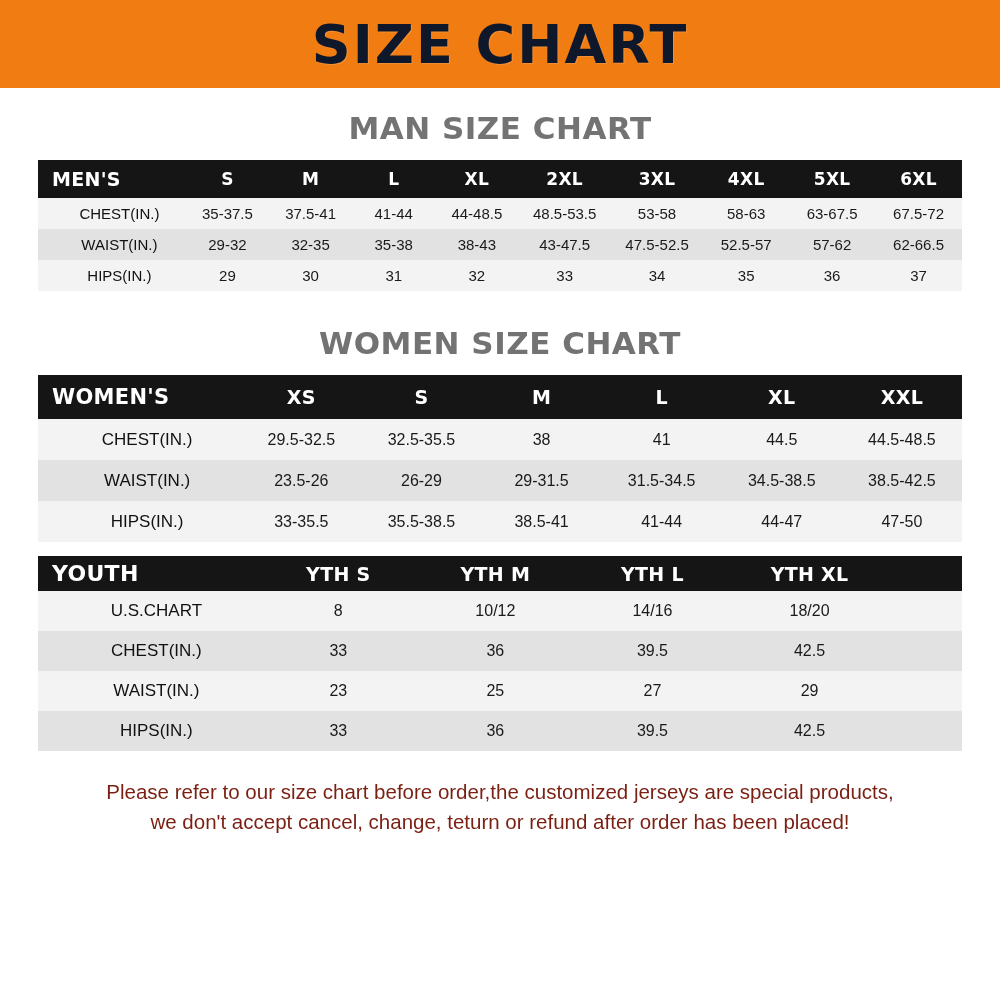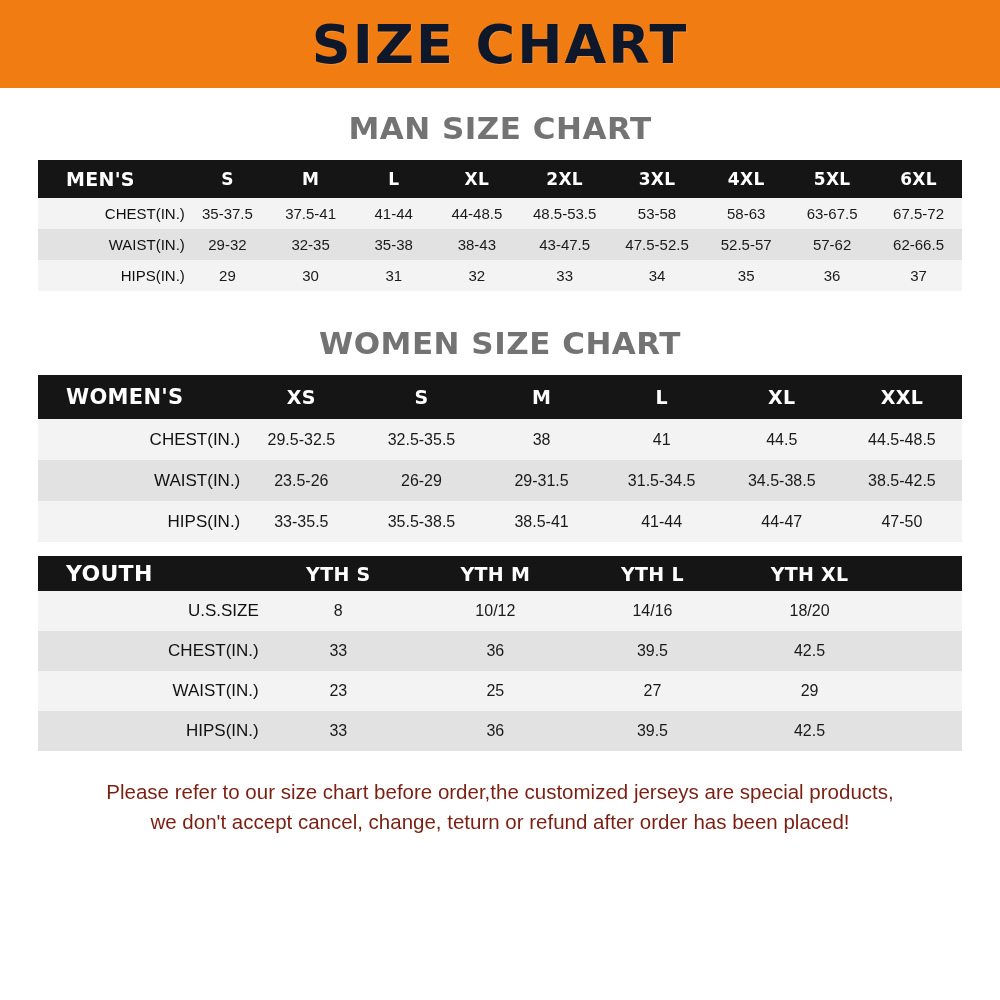--- a/index.html
+++ b/index.html
@@ -59,33 +59,33 @@
     font-family: "DejaVu Sans", sans-serif;
     font-weight: bold;
     font-size: 17px;
     height: 38px;
     text-align: center;
     vertical-align: middle;
     letter-spacing: 0.3px;
   }
   thead th.rowhead {
     text-align: left;
-    padding-left: 28px;
+    padding-left: 14px;
     font-size: 19px;
   }
   tbody td {
     height: 31px;
     text-align: center;
     vertical-align: middle;
     font-size: 15px;
     color: #1a1a1a;
     font-family: "Liberation Sans", sans-serif;
   }
   tbody td.rowhead {
-    text-align: right;
+    text-align: center;
     padding-left: 16px;
     font-size: 15px;
     color: #111;
   }
   tbody tr.odd  td { background: #f3f3f3; }
   tbody tr.even td { background: #e2e2e2; }
 
   
   .tbl-women thead th { height: 44px; font-size: 19px; }
   .tbl-women thead th.rowhead { font-size: 21px; }
@@ -257,21 +257,21 @@
           <th class="rowhead">YOUTH</th>
           <th>YTH S</th>
           <th>YTH M</th>
           <th>YTH L</th>
           <th>YTH XL</th>
           <th></th>
         </tr>
       </thead>
       <tbody>
         <tr class="odd">
-          <td class="rowhead">U.S.SIZE</td>
+          <td class="rowhead">U.S.CHART</td>
           <td>8</td>
           <td>10/12</td>
           <td>14/16</td>
           <td>18/20</td>
           <td></td>
         </tr>
         <tr class="even">
           <td class="rowhead">CHEST(IN.)</td>
           <td>33</td>
           <td>36</td>

